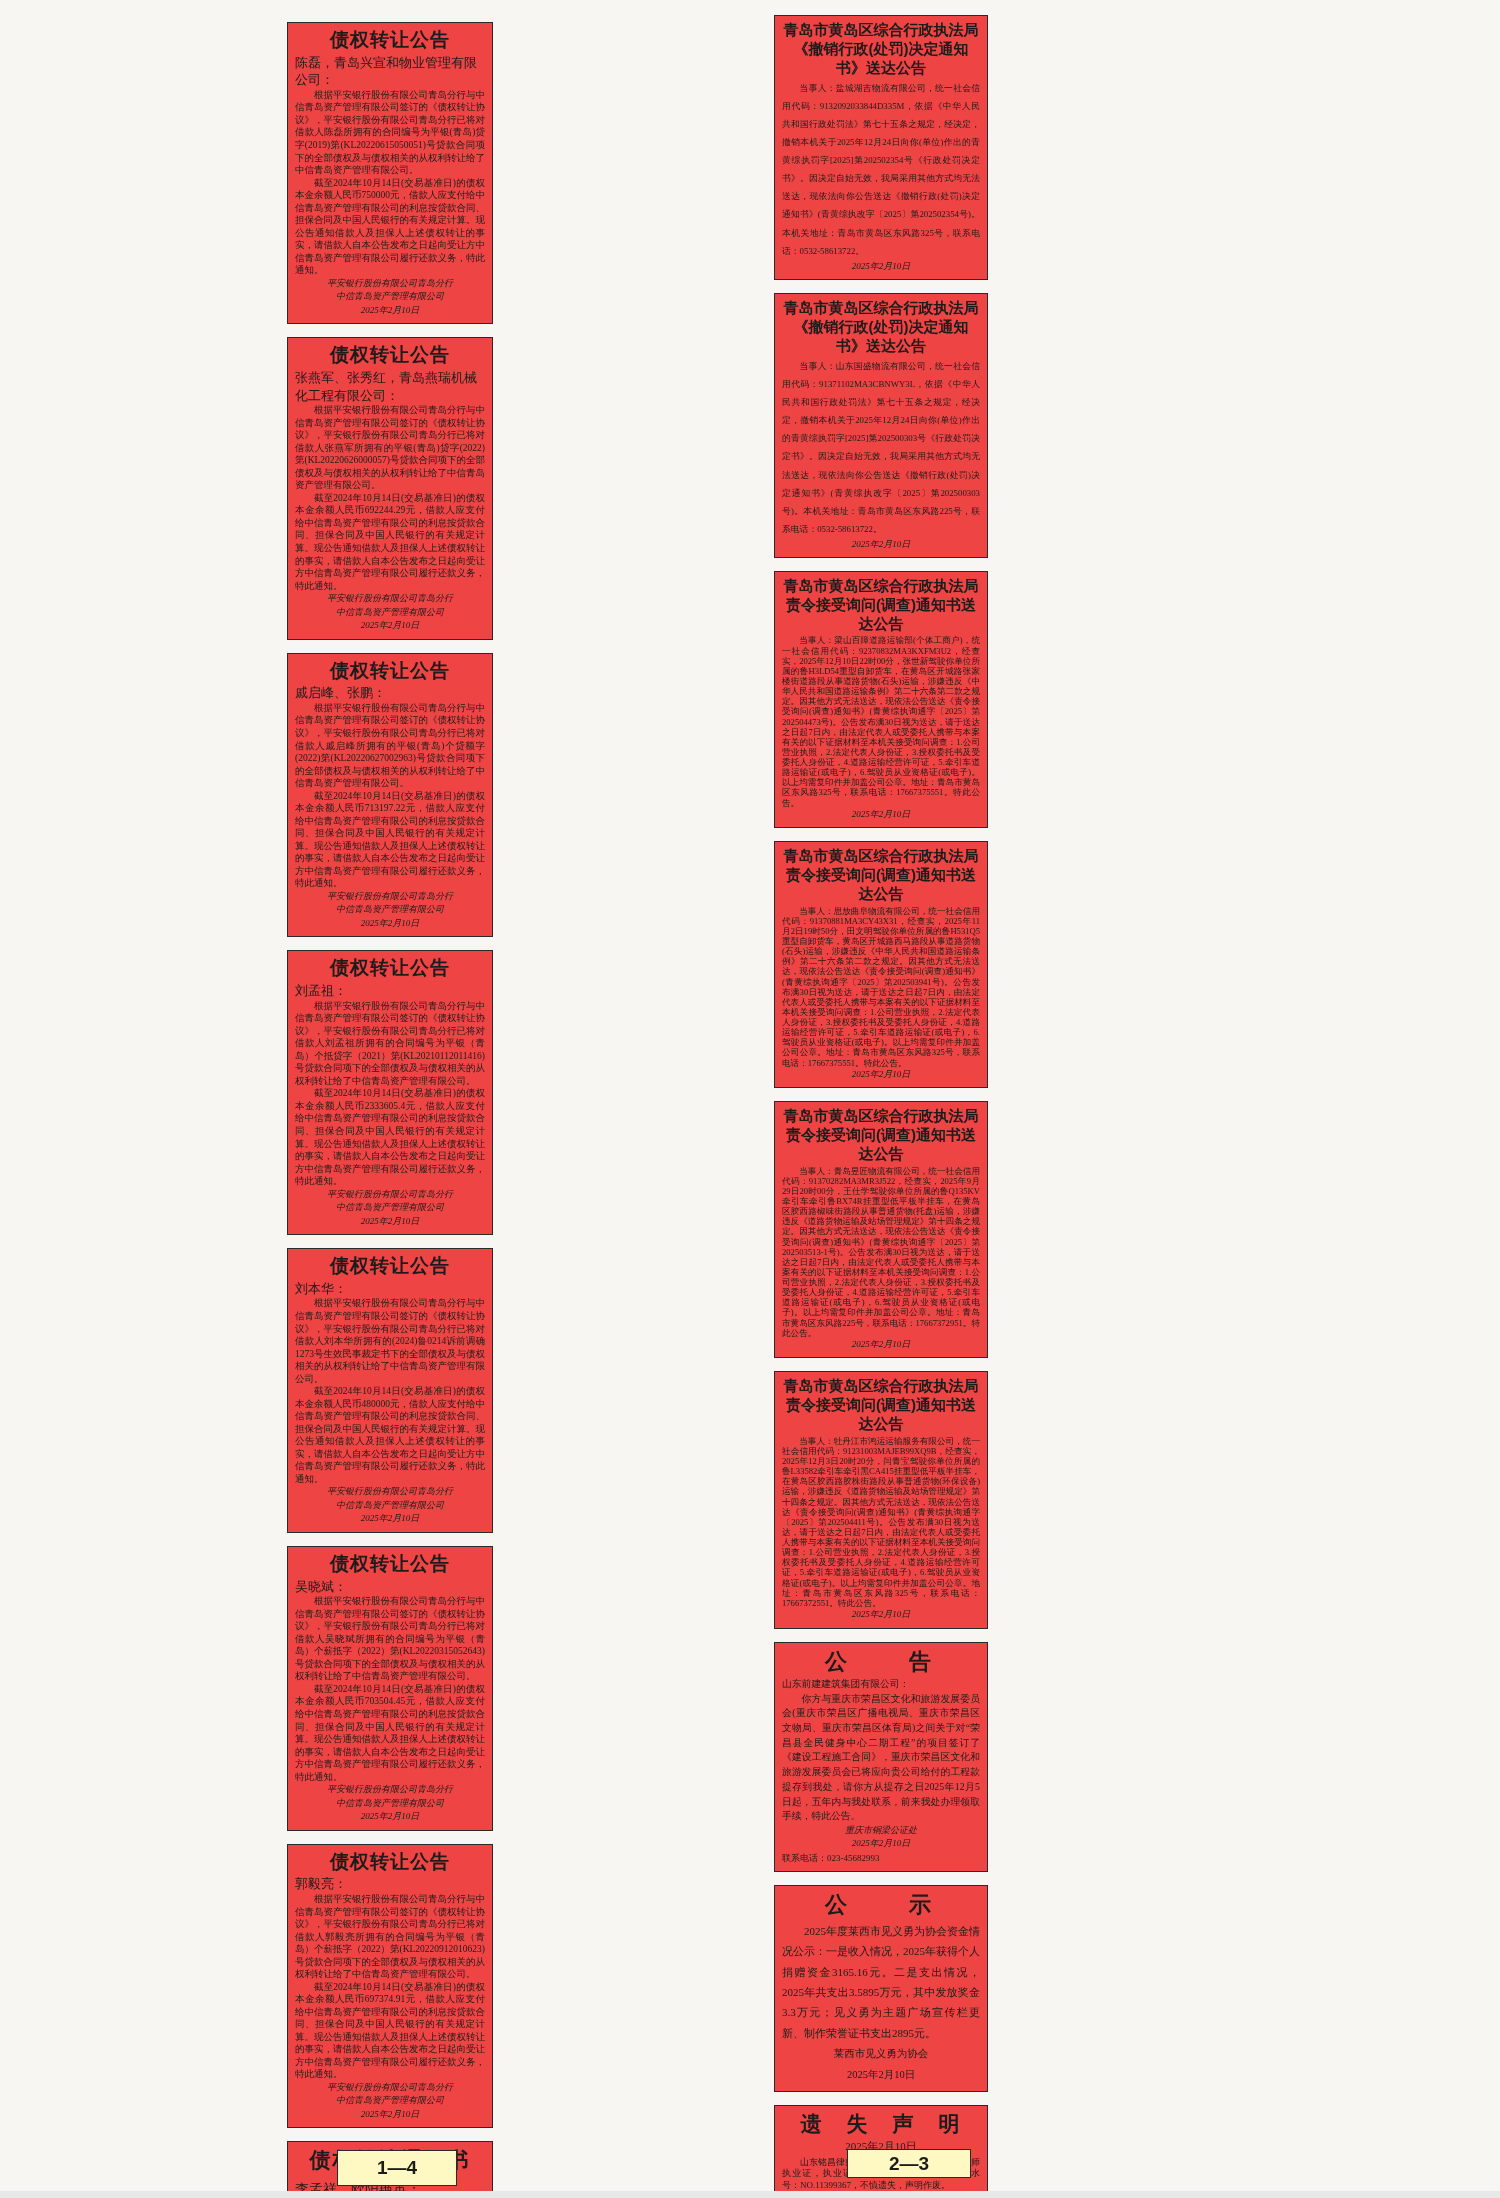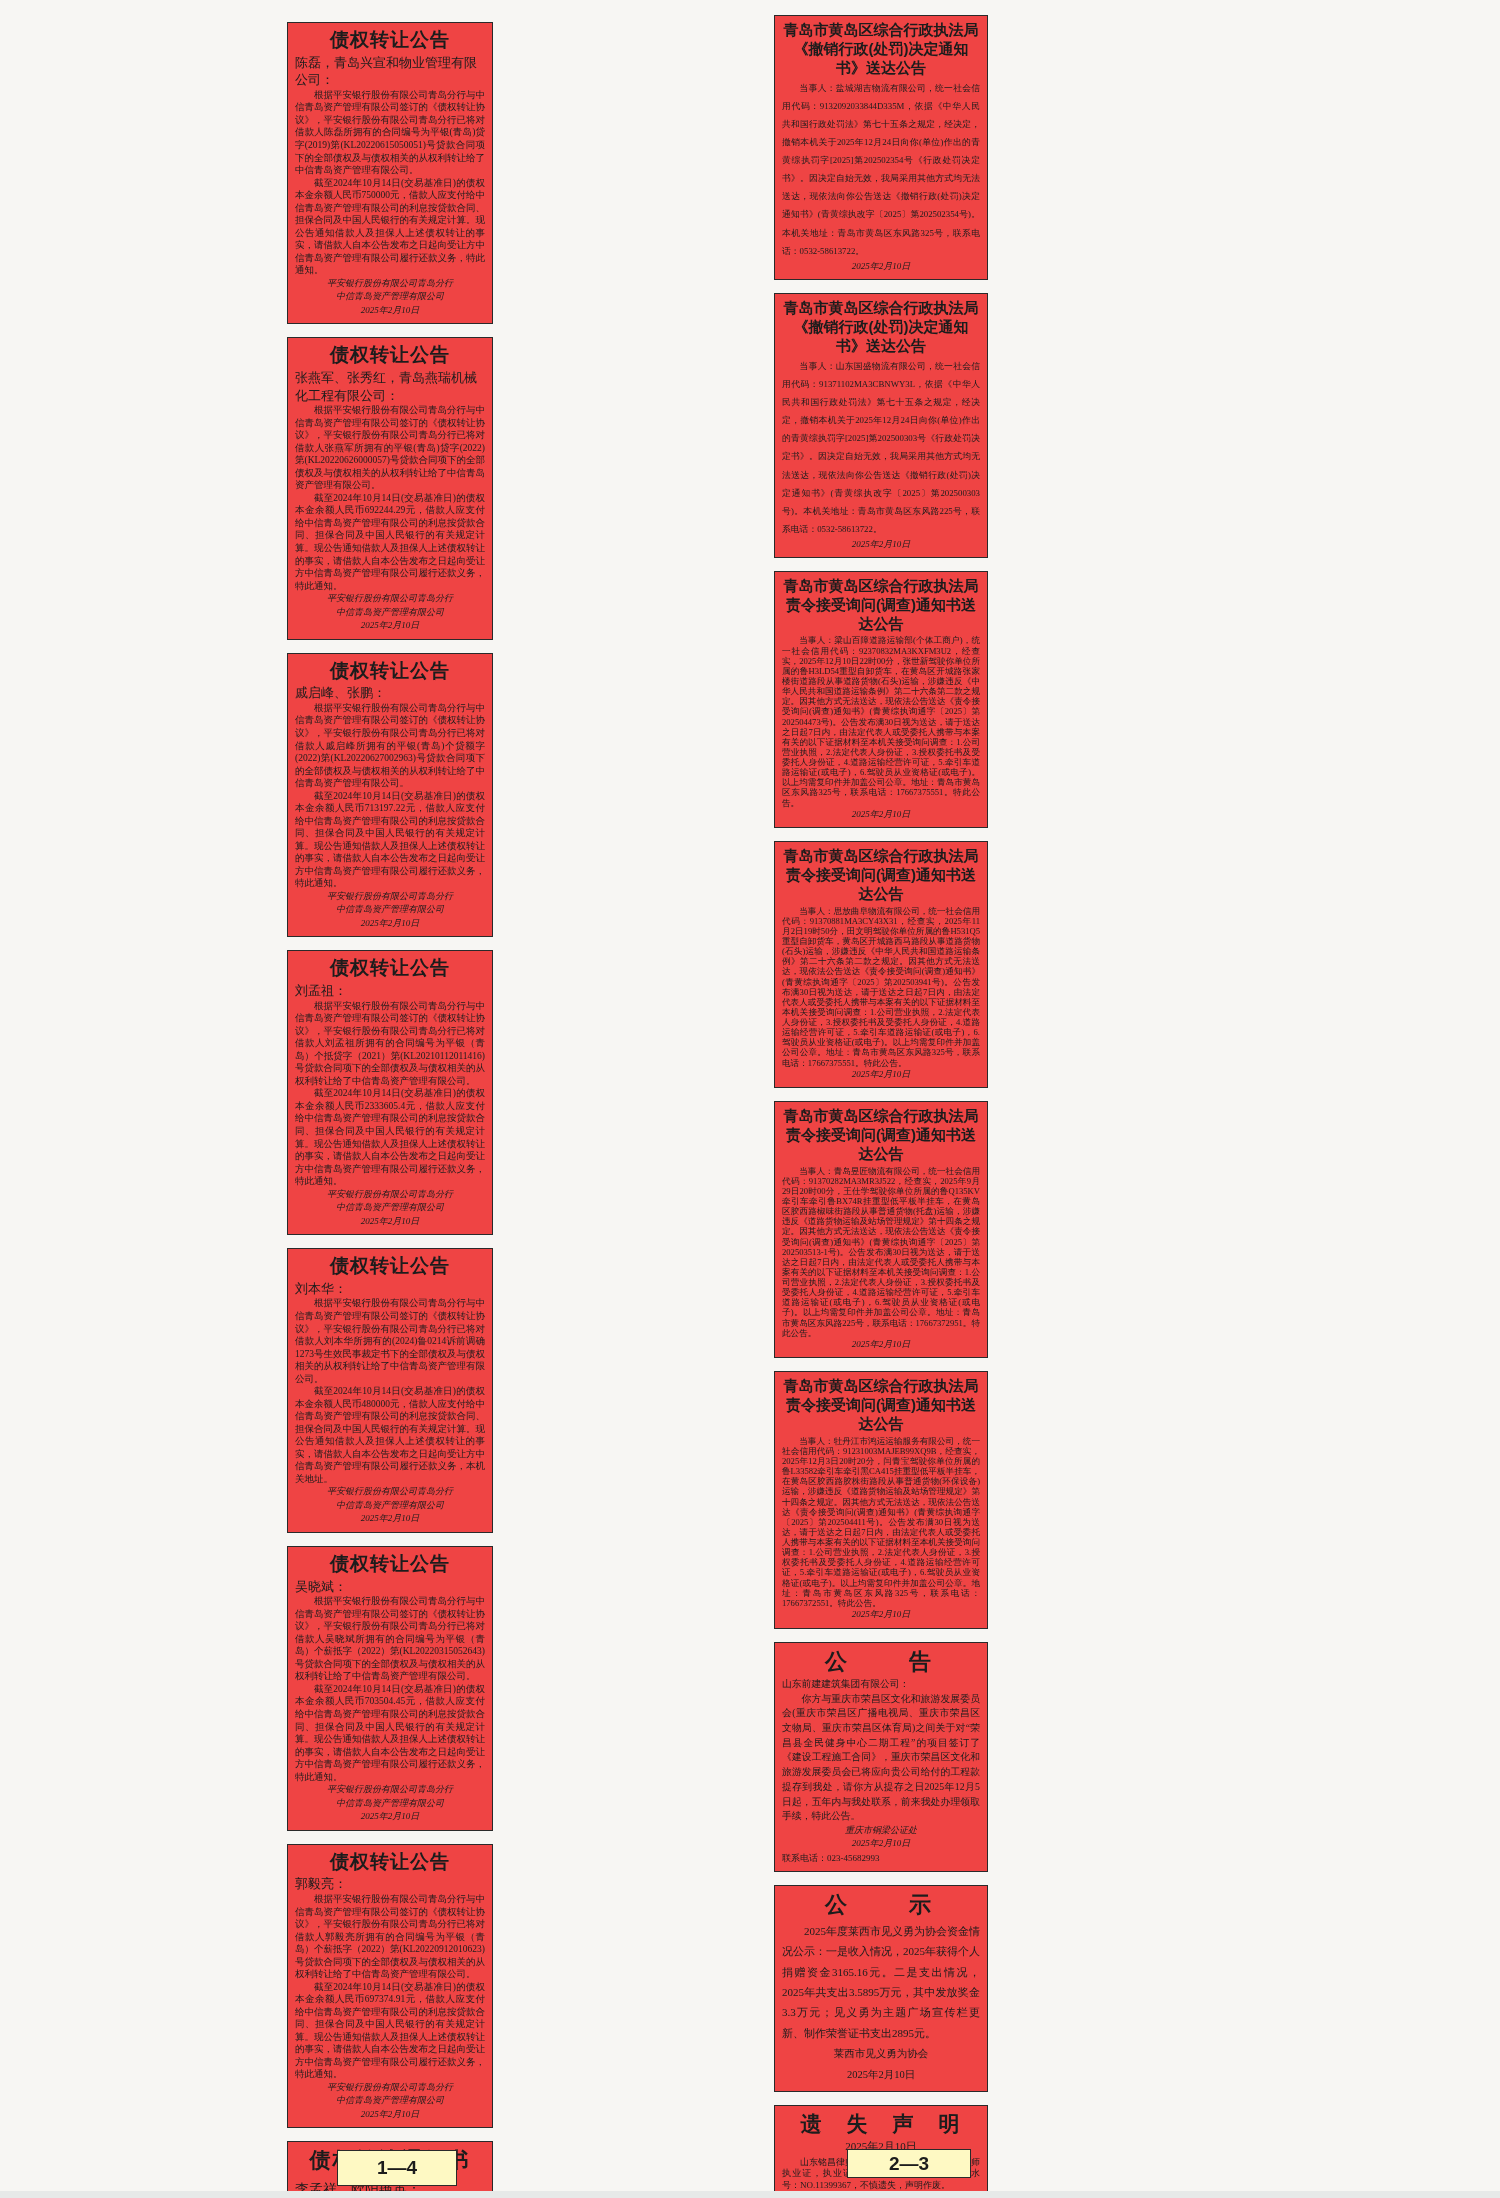--- a/index.html
+++ b/index.html
@@ -98,21 +98,21 @@
     <p class="para">截至2024年10月14日(交易基准日)的债权本金余额人民币2333605.4元，借款人应支付给中信青岛资产管理有限公司的利息按贷款合同、担保合同及中国人民银行的有关规定计算。现公告通知借款人及担保人上述债权转让的事实，请借款人自本公告发布之日起向受让方中信青岛资产管理有限公司履行还款义务，特此通知。</p>
     <div class="sig">平安银行股份有限公司青岛分行</div>
     <div class="sig">中信青岛资产管理有限公司</div>
     <div class="date">2025年2月10日</div>
   </div>
 
   <div class="box">
     <div class="title">债权转让公告</div>
     <div class="addr">刘本华：</div>
     <p class="para">根据平安银行股份有限公司青岛分行与中信青岛资产管理有限公司签订的《债权转让协议》，平安银行股份有限公司青岛分行已将对借款人刘本华所拥有的(2024)鲁0214诉前调确1273号生效民事裁定书下的全部债权及与债权相关的从权利转让给了中信青岛资产管理有限公司。</p>
-    <p class="para">截至2024年10月14日(交易基准日)的债权本金余额人民币480000元，借款人应支付给中信青岛资产管理有限公司的利息按贷款合同、担保合同及中国人民银行的有关规定计算。现公告通知借款人及担保人上述债权转让的事实，请借款人自本公告发布之日起向受让方中信青岛资产管理有限公司履行还款义务，本机关地址。</p>
+    <p class="para">截至2024年10月14日(交易基准日)的债权本金余额人民币480000元，借款人应支付给中信青岛资产管理有限公司的利息按贷款合同、担保合同及中国人民银行的有关规定计算。现公告通知借款人及担保人上述债权转让的事实，请借款人自本公告发布之日起向受让方中信青岛资产管理有限公司履行还款义务，特此通知。</p>
     <div class="sig">平安银行股份有限公司青岛分行</div>
     <div class="sig">中信青岛资产管理有限公司</div>
     <div class="date">2025年2月10日</div>
   </div>
 
   <div class="box">
     <div class="title">债权转让公告</div>
     <div class="addr">吴晓斌：</div>
     <p class="para">根据平安银行股份有限公司青岛分行与中信青岛资产管理有限公司签订的《债权转让协议》，平安银行股份有限公司青岛分行已将对借款人吴晓斌所拥有的合同编号为平银（青岛）个薪抵字（2022）第(KL20220315052643)号贷款合同项下的全部债权及与债权相关的从权利转让给了中信青岛资产管理有限公司。</p>
     <p class="para">截至2024年10月14日(交易基准日)的债权本金余额人民币703504.45元，借款人应支付给中信青岛资产管理有限公司的利息按贷款合同、担保合同及中国人民银行的有关规定计算。现公告通知借款人及担保人上述债权转让的事实，请借款人自本公告发布之日起向受让方中信青岛资产管理有限公司履行还款义务，特此通知。</p>

